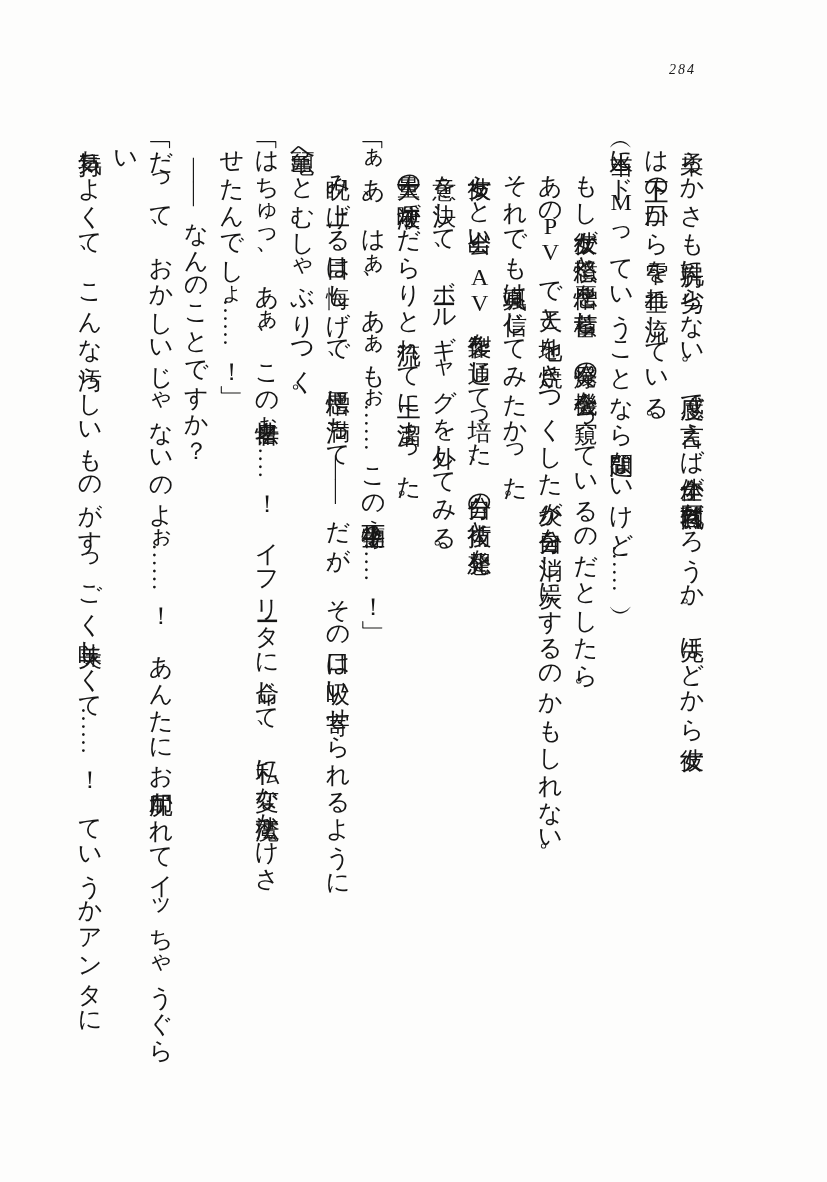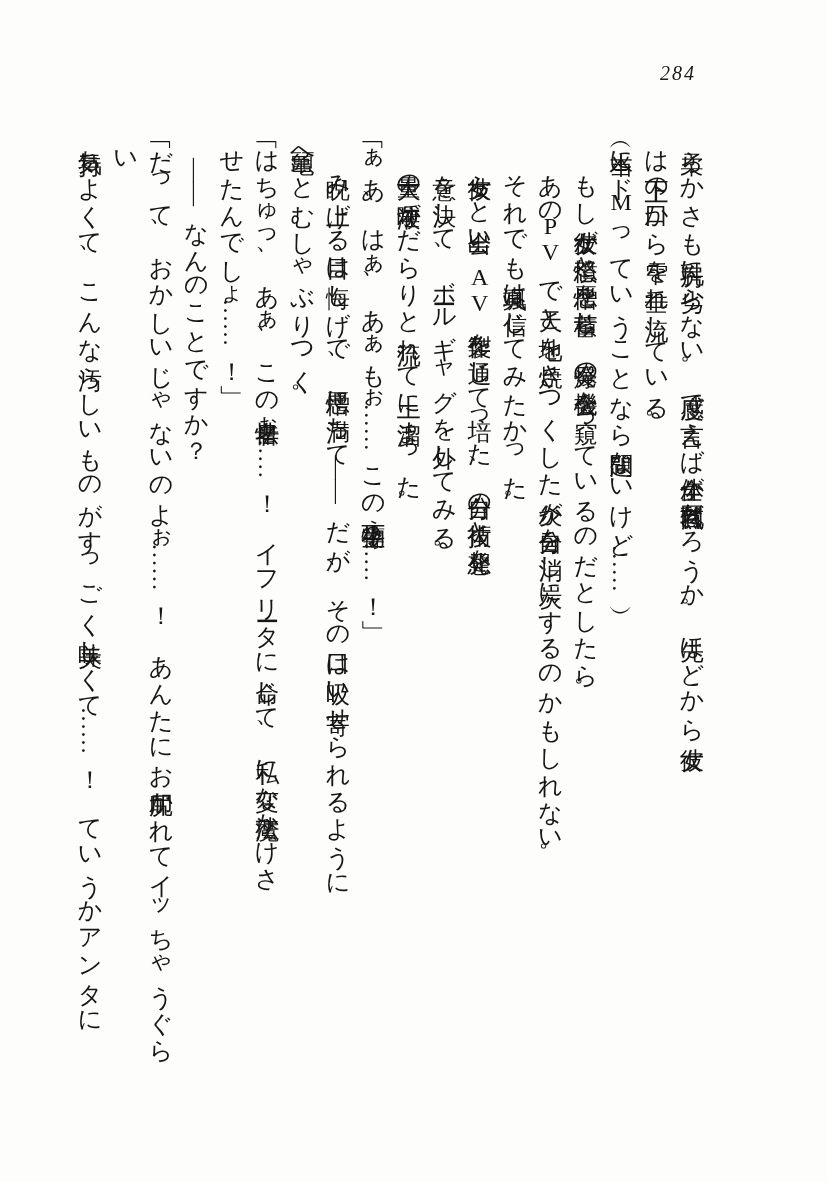--- a/index.html
+++ b/index.html
@@ -16,21 +16,21 @@
     color: #161616;
   }
   .page {
     position: absolute;
     inset: 0;
   }
   .page-number {
     position: absolute;
     top: 62px;
     right: 131px;
-    font-size: 20px;
+    font-size: 14px;
     font-style: italic;
     letter-spacing: 2px;
     color: #1a1a1a;
   }
   .vtext {
     position: absolute;
     top: 134px;
     right: 118px;
     height: 922px;
     writing-mode: vertical-rl;

